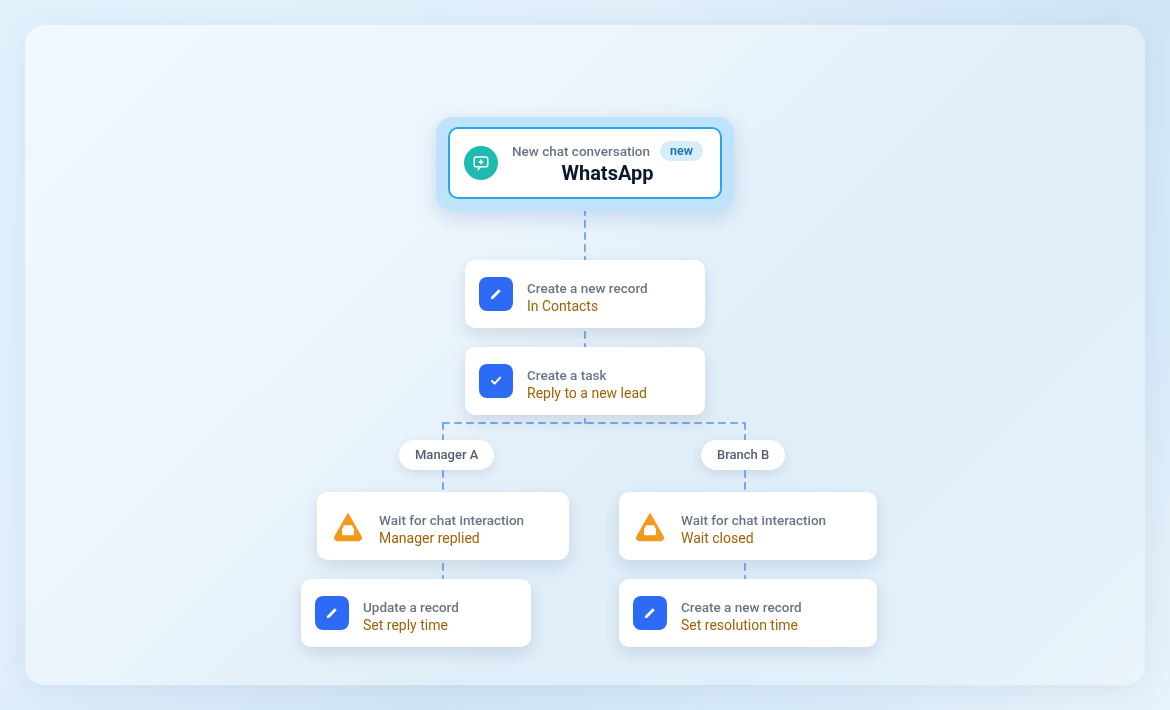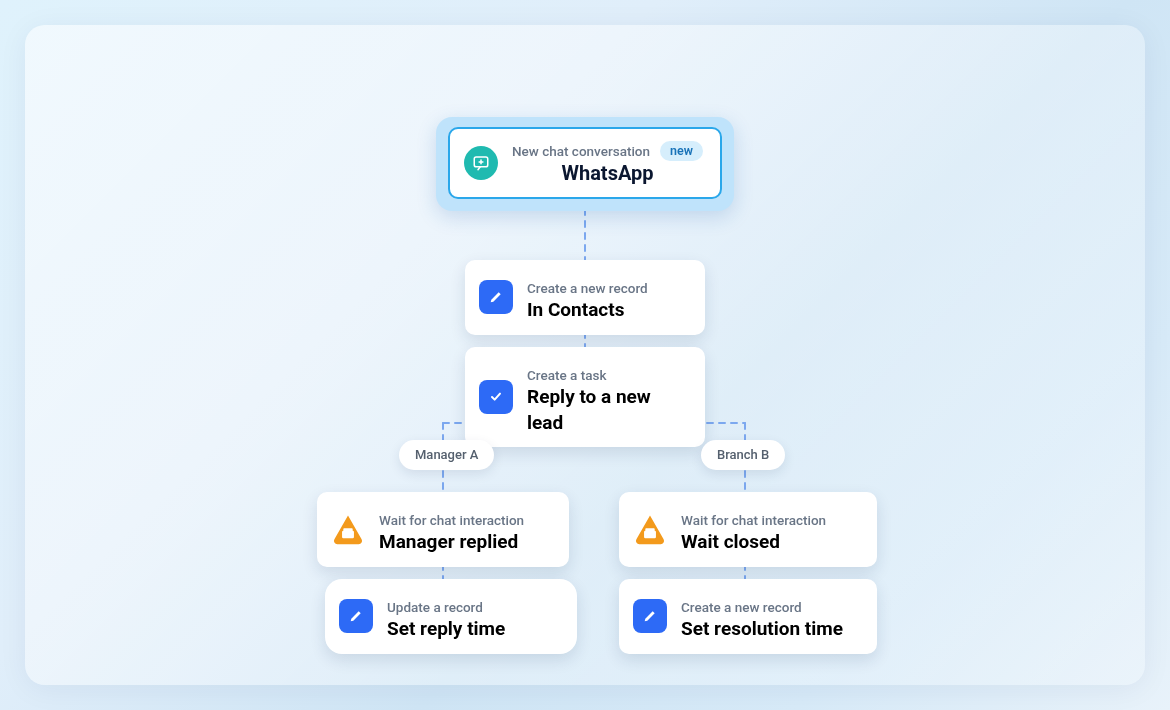--- a/index.html
+++ b/index.html
@@ -49,23 +49,23 @@
     margin-right: 14px;
   }
   .node .texts { display: flex; flex-direction: column; margin-top: 8px; }
   .node .label {
     font-size: 13.5px;
     color: #697586;
     font-weight: 500;
     line-height: 1.25;
   }
   .node .title {
-    font-size: 19px;
-    color: #000000;
-    font-weight: 700;
+    font-size: 14px;
+    color: #a16207;
+    font-weight: 400;
     line-height: 1.35;
   }
 
   
   .trigger-wrap {
     position: absolute;
     left: 411px;
     top: 92px;
     width: 298px;
     border-radius: 16px;
@@ -125,21 +125,21 @@
   }
 
   
   .ic-blue { background: #2d6af6; }
   .ic-bluecircle { background: #2d6af6; border-radius: 50%; }
 
   
   #n2 { left: 440px; top: 235px; width: 240px; }
   #n3 { left: 440px; top: 322px; width: 240px; }
   #n4 { left: 292px; top: 467px; width: 252px; }
-  #n5 { left: 300px; top: 554px; width: 252px; border-radius: 17px; }
+  #n5 { left: 276px; top: 554px; width: 230px; }
   #n6 { left: 594px; top: 467px; width: 258px; }
   #n7 { left: 594px; top: 554px; width: 258px; }
 
   #pillA { left: 374px; top: 415px; }
   #pillB { left: 676px; top: 415px; }
 </style>
 </head>
 <body>
 
 <div class="panel">

